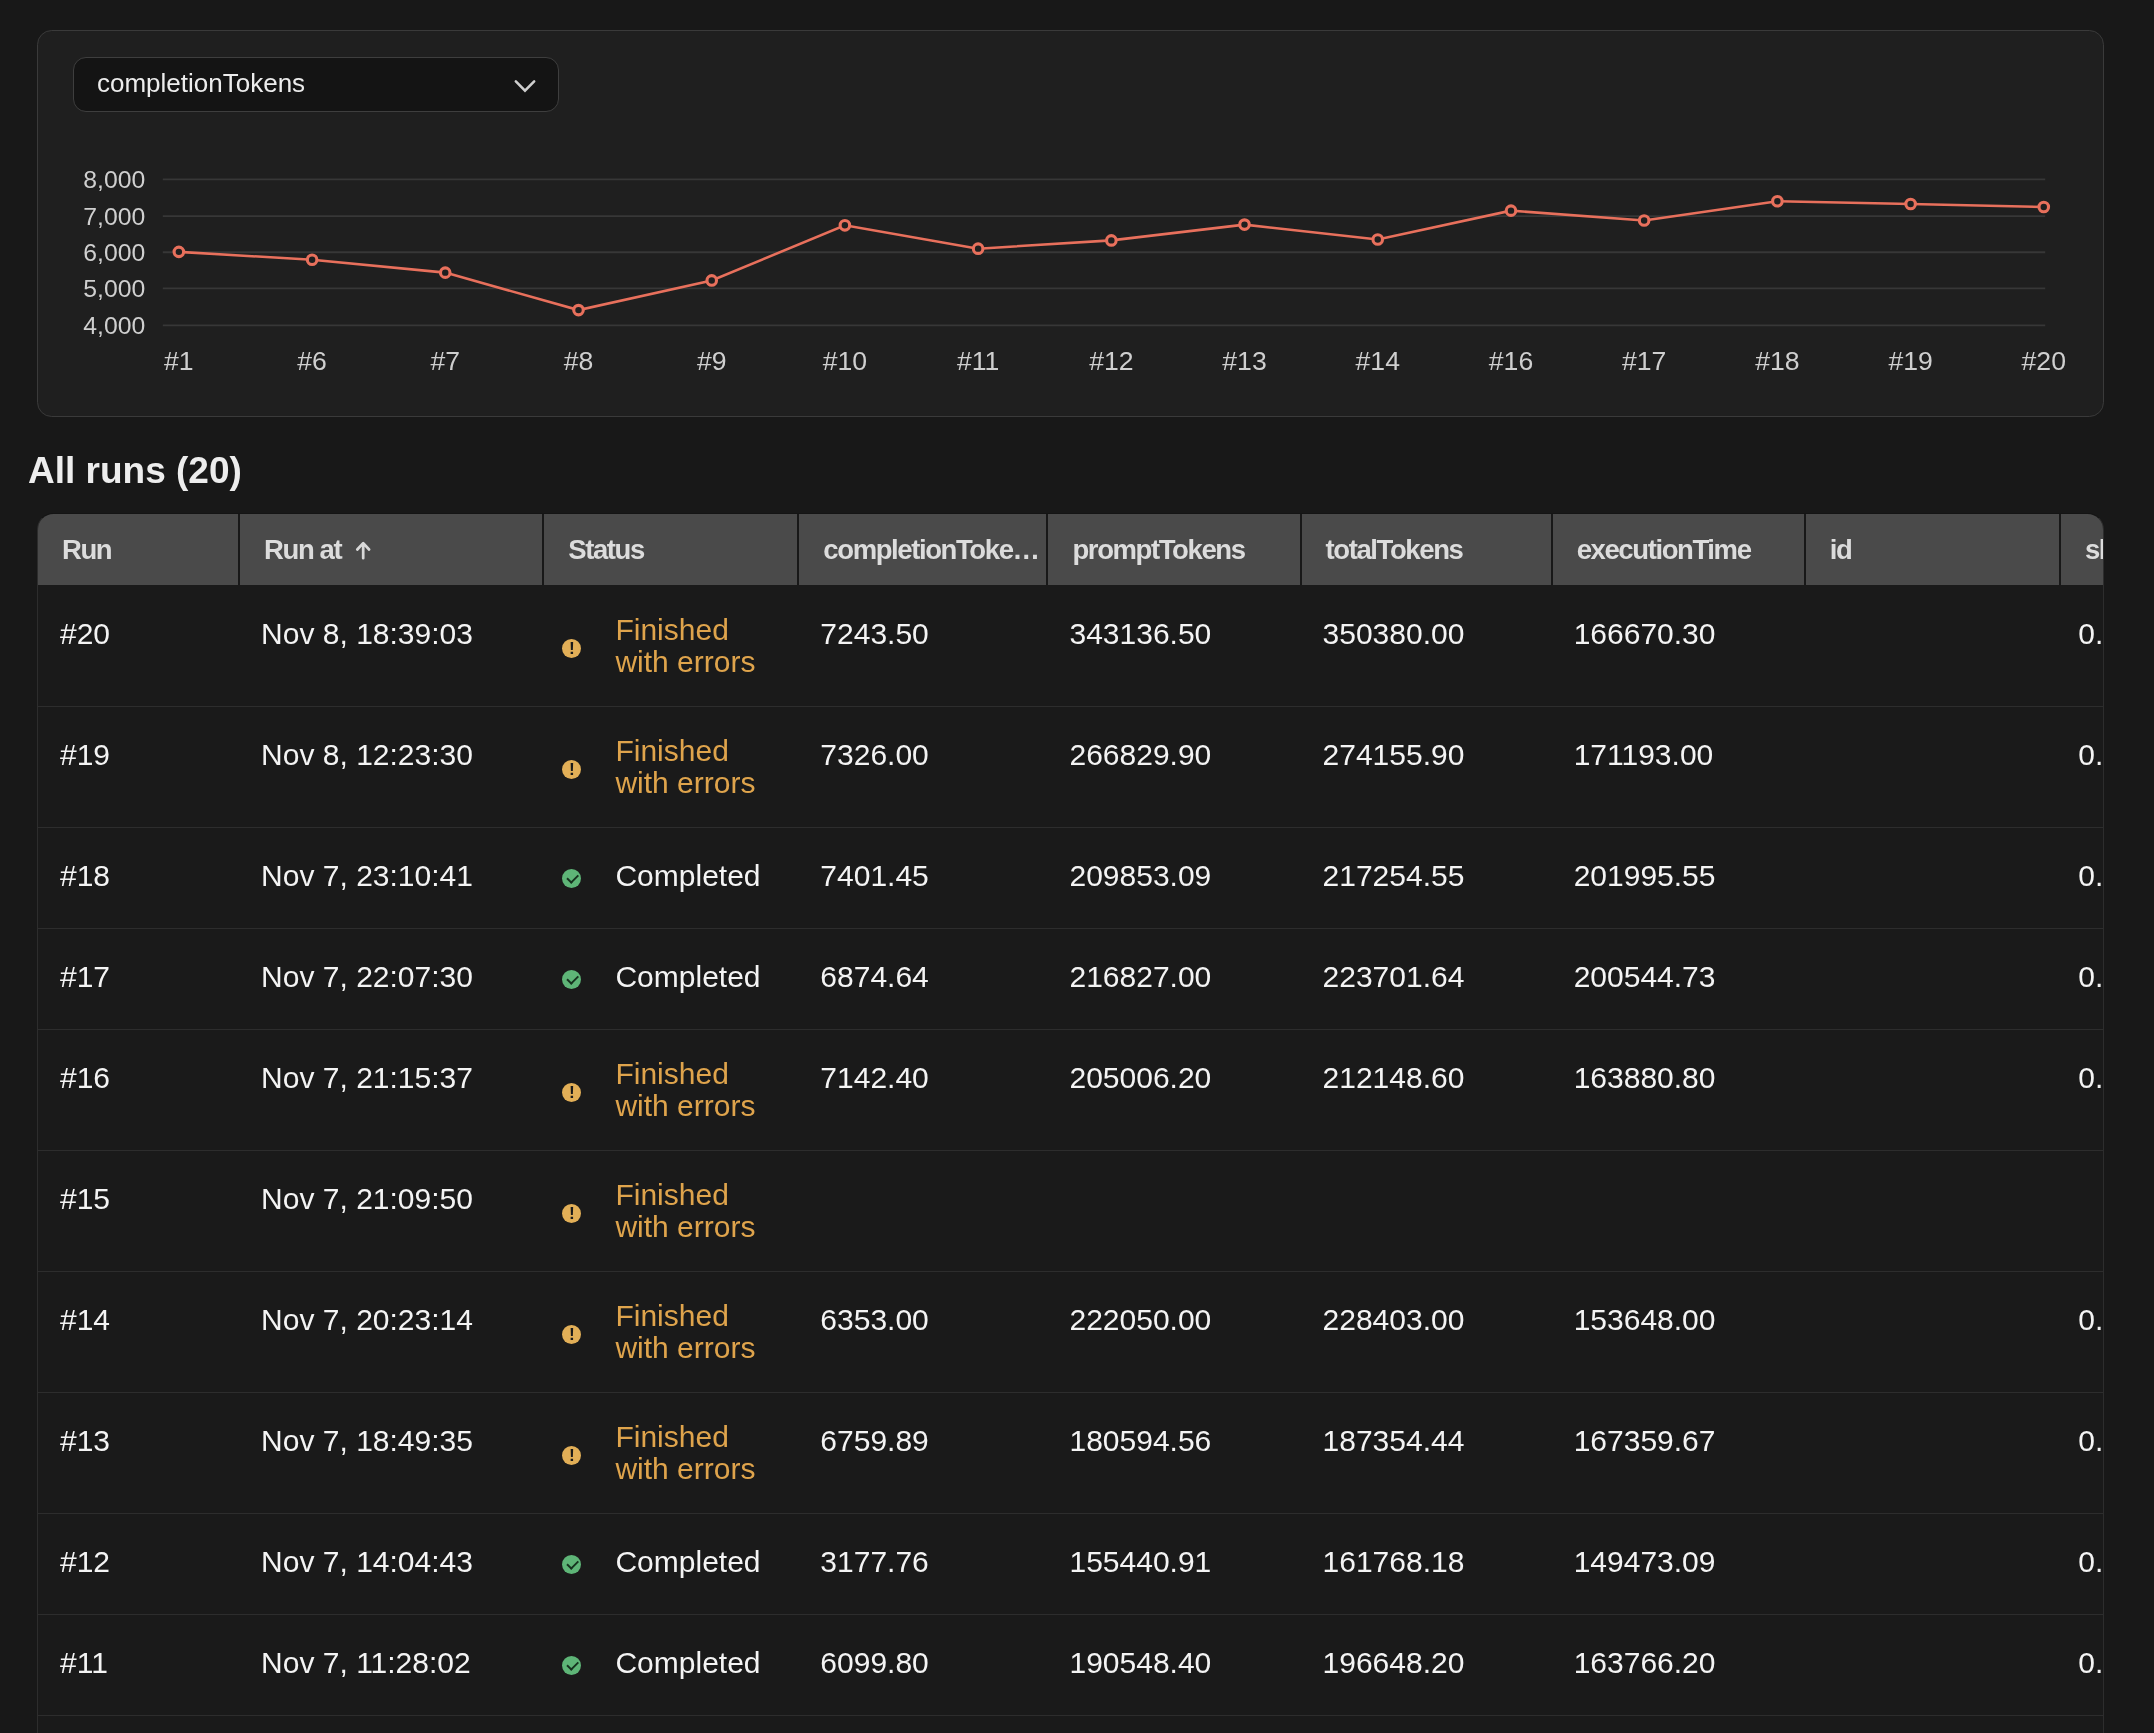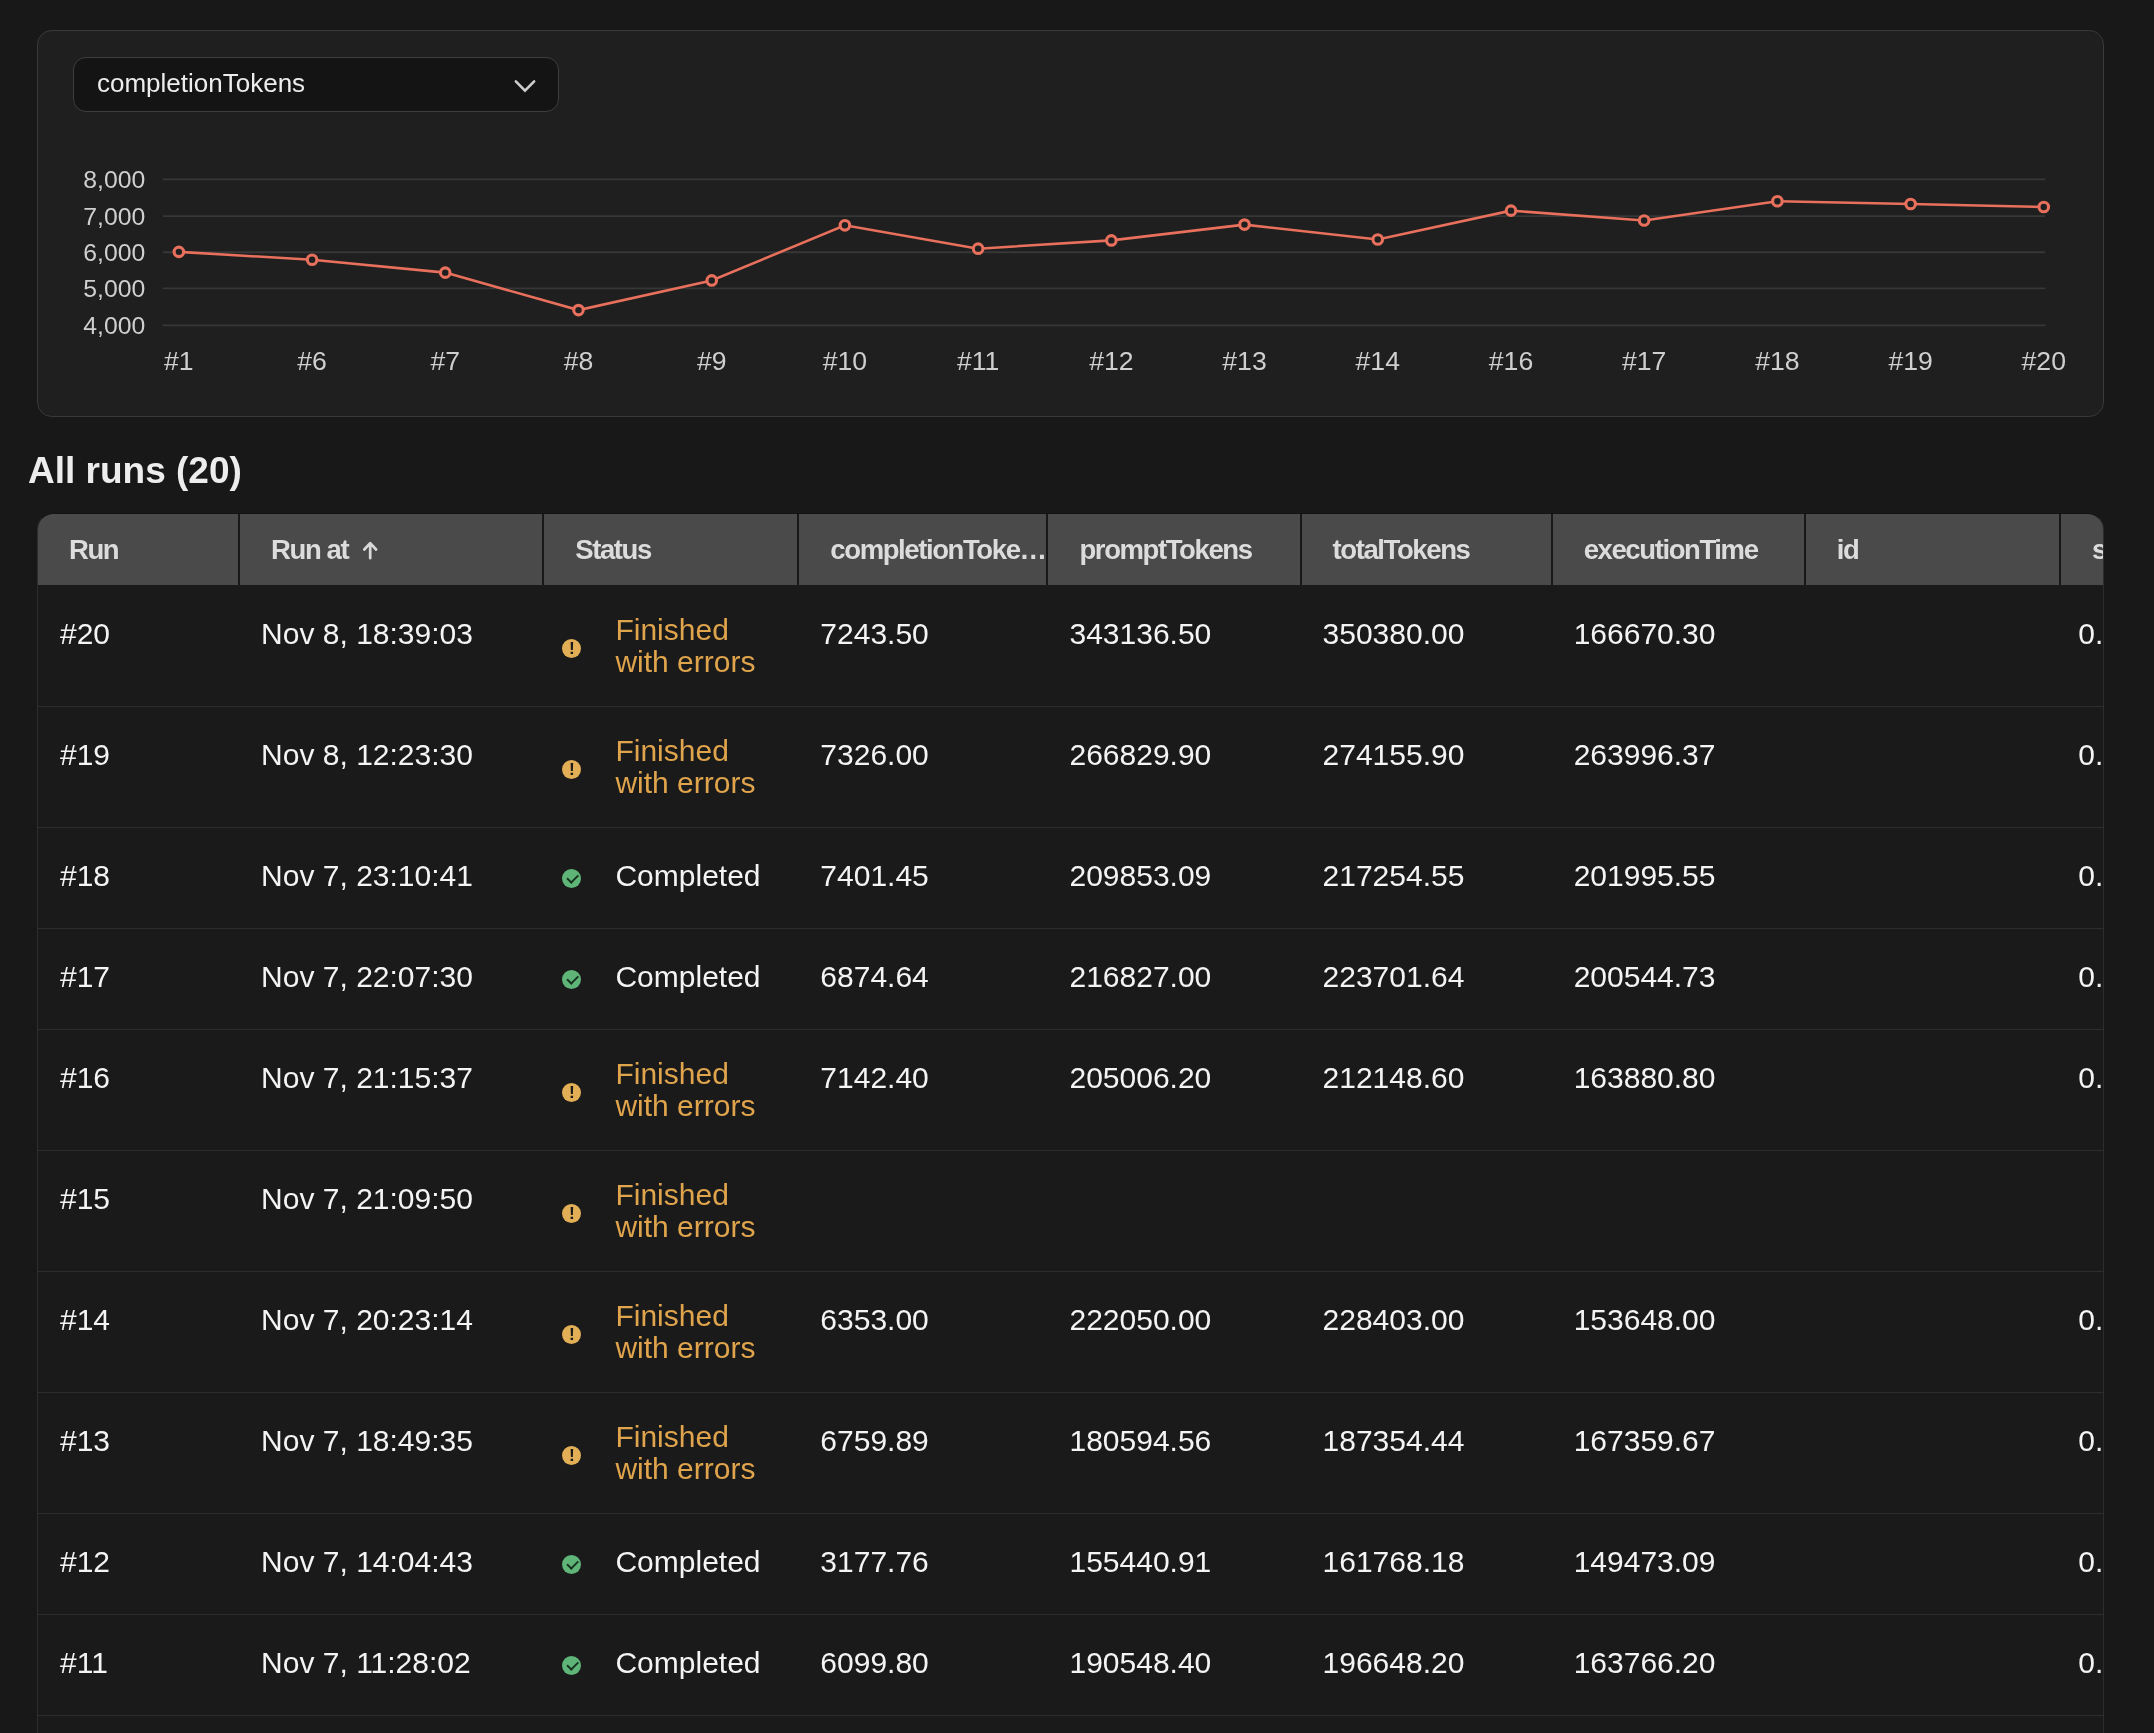--- a/index.html
+++ b/index.html
@@ -4,21 +4,21 @@
 <style>
   * { margin:0; padding:0; box-sizing:border-box; }
   html,body { width:2154px; height:1734px; background:#181818; font-family:"Liberation Sans", sans-serif; overflow:hidden; }
   .panel { position:absolute; left:37px; top:30px; width:2067px; height:387px; background:#1f1f1f; border:1.8px solid #3a3a3a; border-radius:14.7px; }
   .dropdown { position:absolute; left:73px; top:57px; width:486px; height:55px; background:#141414; border:1.8px solid #3e3e3e; border-radius:13px; color:#ededed; font-size:26px; line-height:51px; padding-left:23px; }
   .dropdown svg { position:absolute; right:22px; top:15.6px; }
   #chart { position:absolute; left:37px; top:30px; }
   .heading { position:absolute; left:28px; top:450px; font-size:37px; font-weight:bold; color:#ededed; }
   .tbl { position:absolute; left:37px; top:513px; width:2067px; height:1220px; border-radius:16.5px 16.5px 0 0; overflow:hidden; background:#1a1a1a; border-left:1.8px solid #2d2d2d; border-right:1.8px solid #2d2d2d; border-top:1.8px solid #141414;}
   table { border-collapse:collapse; table-layout:fixed; width:2067px; }
-  th { background:#4a4a4a; height:71px; font-size:27.5px; letter-spacing:-1.4px; color:#dcdcdc; text-align:left; font-weight:bold; padding:0 0 0 31px; border-right:2.8px solid #181818; }
+  th { background:#4a4a4a; height:71px; font-size:27.5px; letter-spacing:-1.4px; color:#dcdcdc; text-align:left; font-weight:bold; padding:0 0 0 24px; border-right:2.8px solid #181818; }
   th:last-child { border-right:none; }
   td.sla { padding-left:18.4px; } td { font-size:30px; color:#f4f4f4; vertical-align:top; padding:28.5px 0 0 22px; line-height:39px; white-space:nowrap; }
   tr.r2 td { height:121px; }
   tr.r1 td { height:101px; }
   tbody tr { border-top:1.8px solid #2d2d2d; }
   tbody tr:first-child { border-top:none; }
   .status { display:flex; align-items:center; gap:34px; }
   .st-err { color:#dfa44c; line-height:32px; display:inline-block; }
   .ic { width:19px; height:19px; border-radius:50%; flex:none; position:relative; top:2.8px; margin-left:-2.8px; }
   .ic-err { background:#e2af57; }
@@ -137,21 +137,21 @@
           <td>Nov 8, 12:23:30</td>
           <td>
             <div class="status">
               <span class="ic ic-err"></span>
               <span class="st-err">Finished<br>with errors</span>
             </div>
           </td>
           <td>7326.00</td>
           <td>266829.90</td>
           <td>274155.90</td>
-          <td>263996.37</td>
+          <td>171193.00</td>
           <td></td>
           <td class="sla">0.</td>
         </tr>
 <tr class="r1">
           <td>#18</td>
           <td>Nov 7, 23:10:41</td>
           <td>
             <div class="status">
               <span class="ic ic-ok"></span>
               <span>Completed</span>

